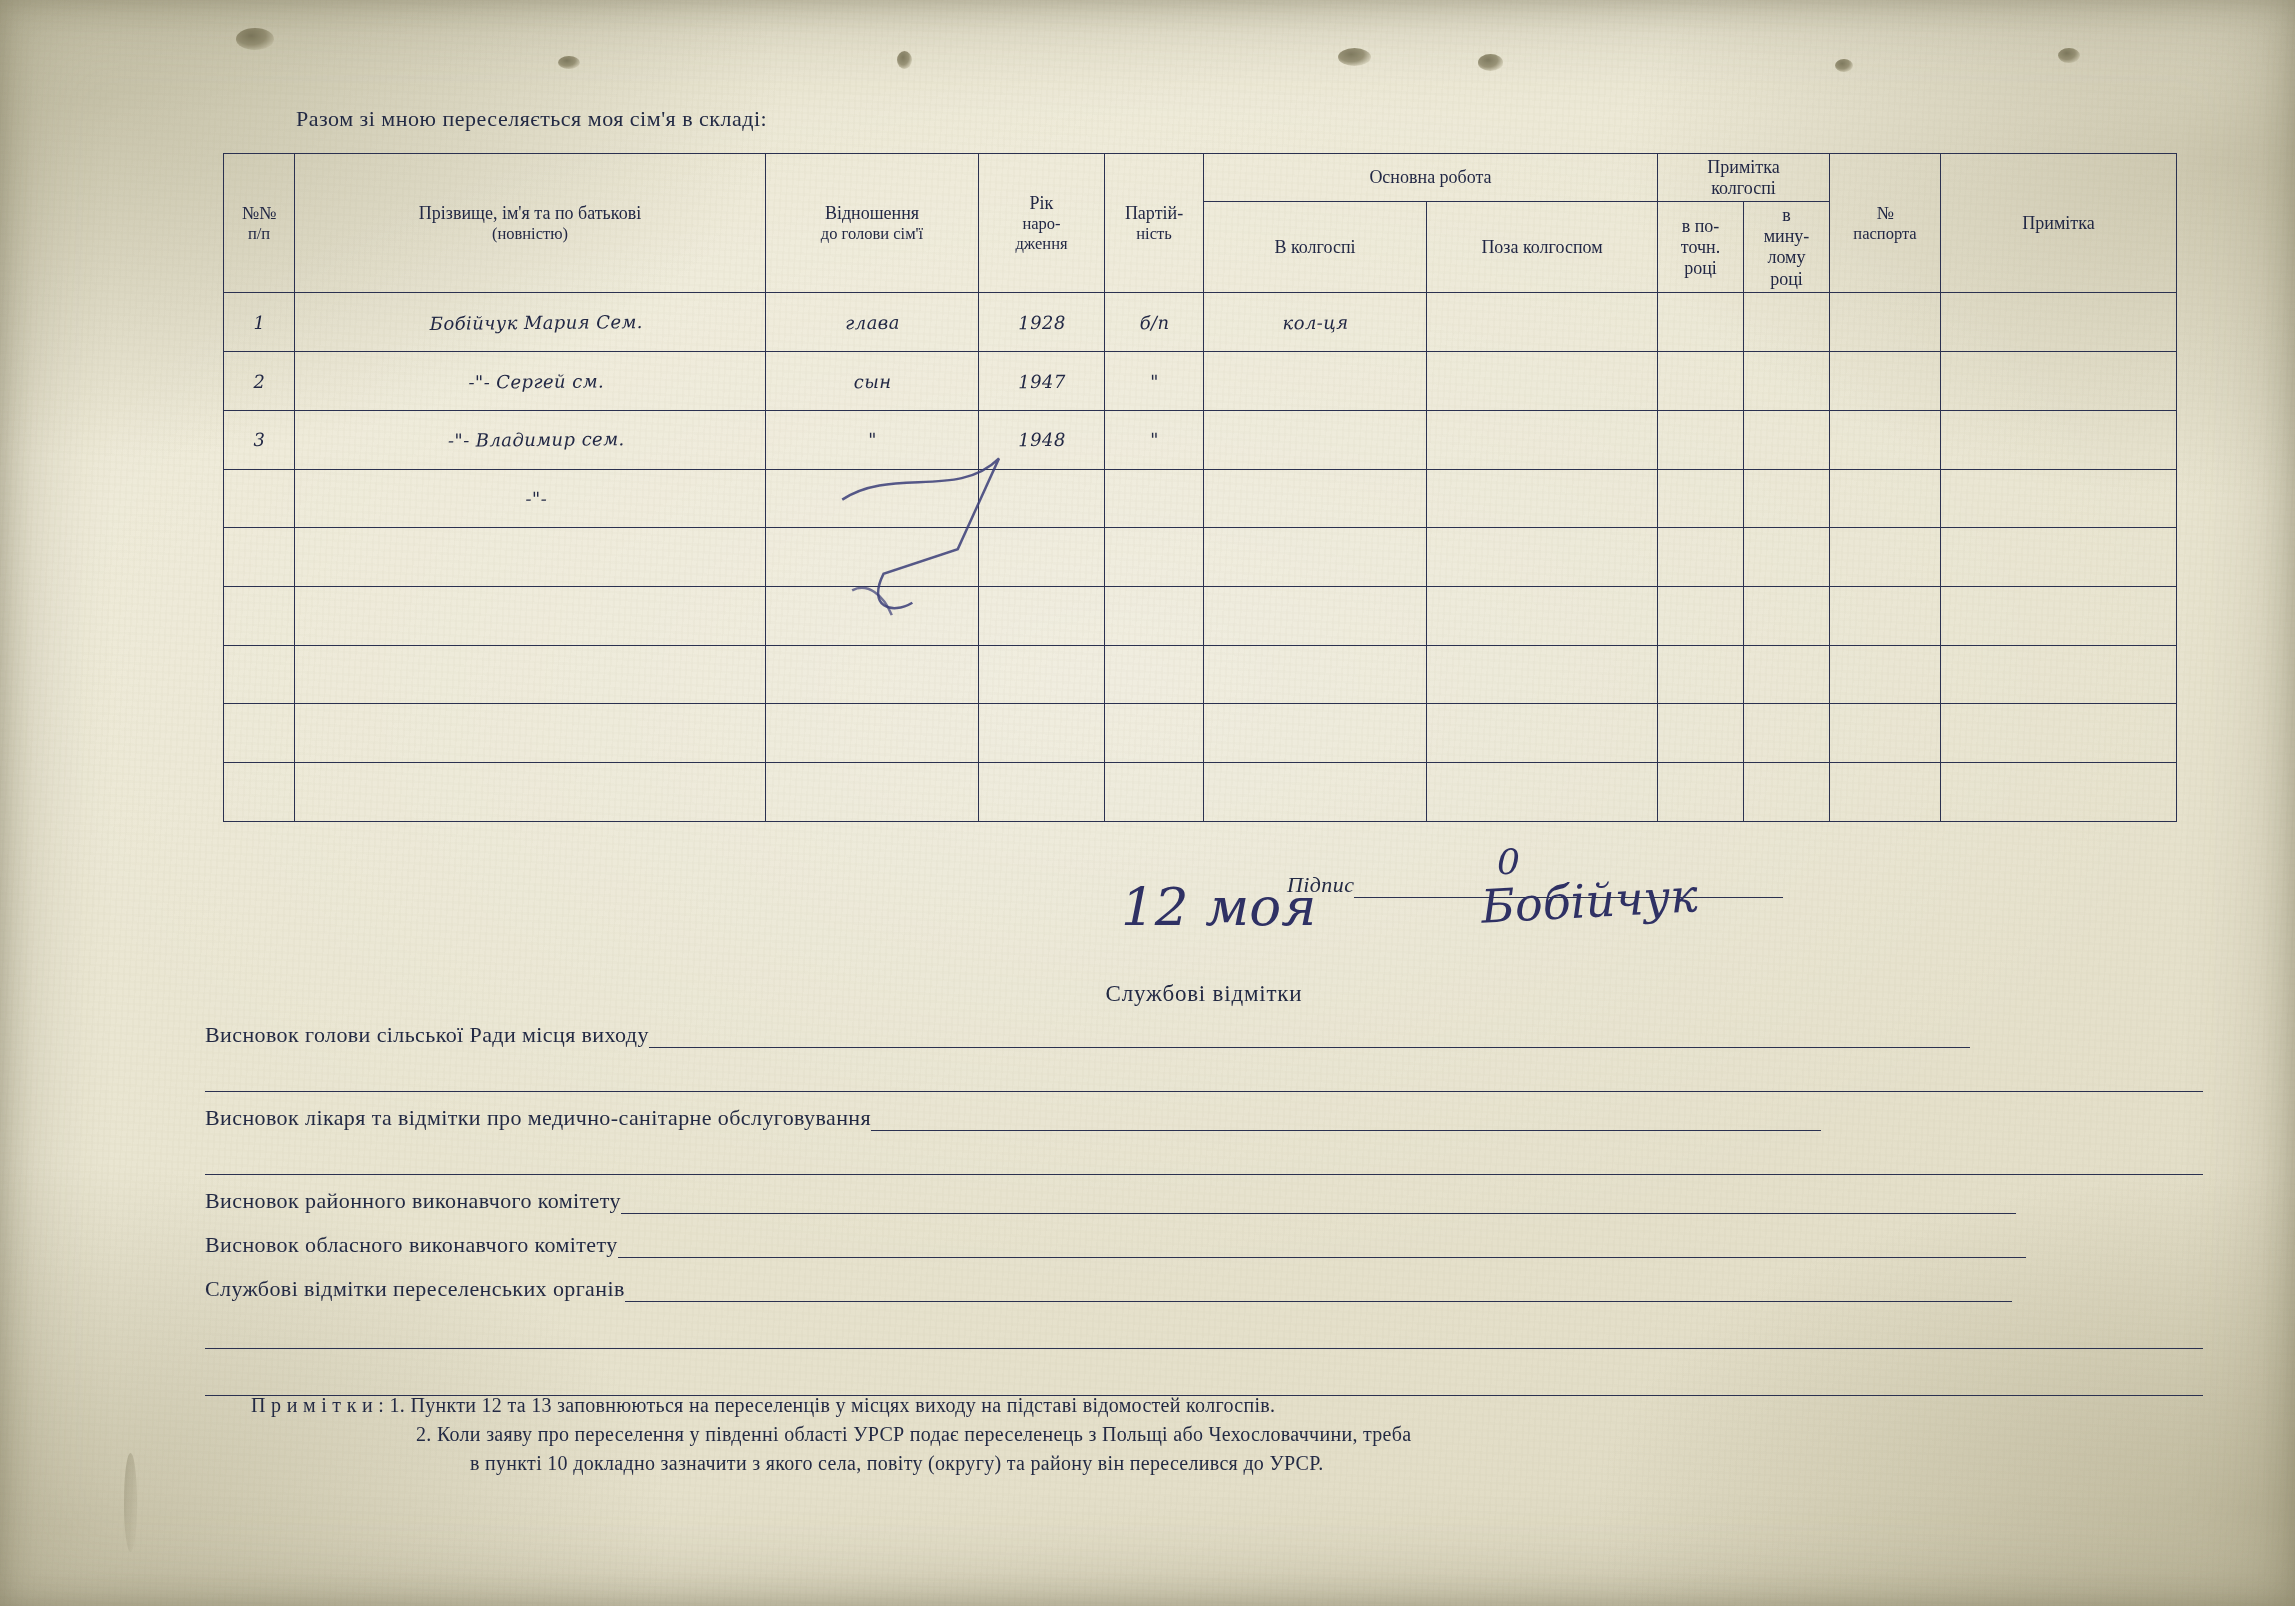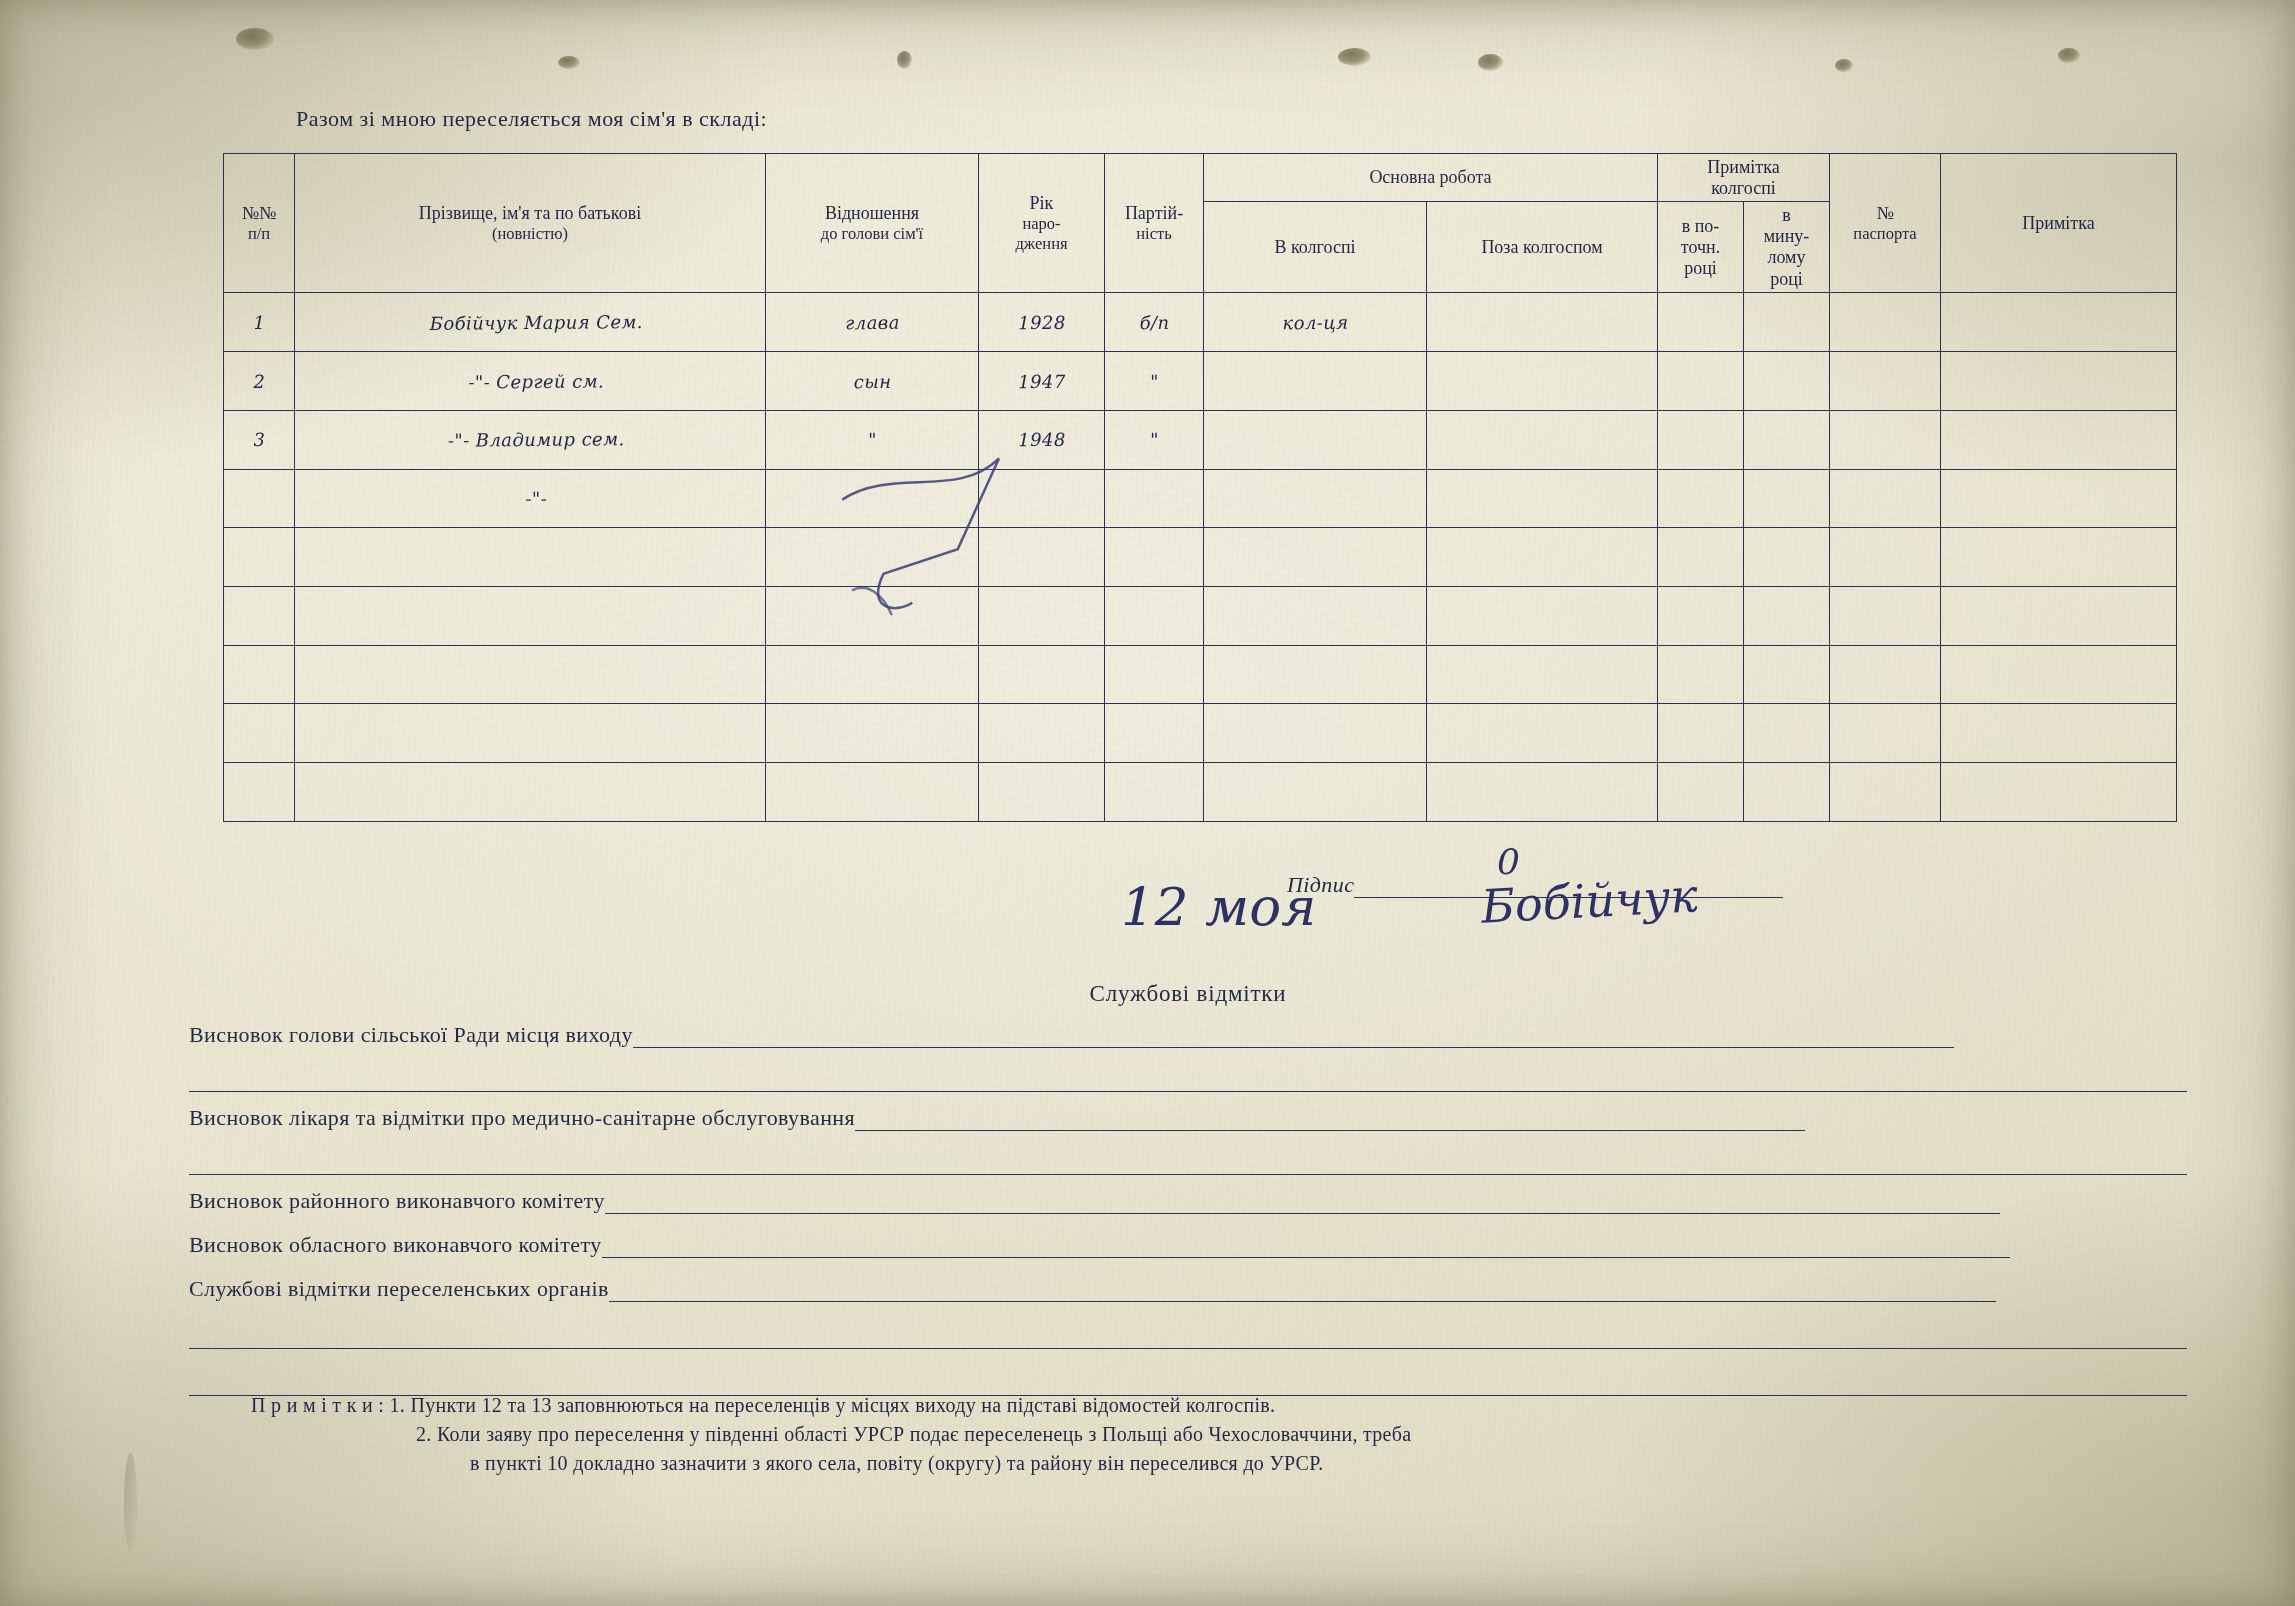--- a/index.html
+++ b/index.html
@@ -382,21 +382,21 @@
     <div style="position:absolute; left:157px; top:842px; width:1998px;">
       <div class="row-line" style="margin-top:30px; margin-left:1082px;">
         <span style="font-style:italic;">Підпис</span><span class="rule" style="width:429px;"></span>
       </div>
     </div>
 
     <div class="sign-hand" style="left:1073px; top:876px; font-size:53px;">12 моя</div>
     <div class="sign-hand" style="left:1449px; top:841px; font-size:36px;">0</div>
     <div class="sign-hand" style="left:1433px; top:874px; font-size:46px; transform:rotate(-3deg);">Бобійчук</div>
 
-    <div style="position:absolute; left:141px; top:966px; width:1998px;">
+    <div style="position:absolute; left:157px; top:966px; width:1998px;">
       <div class="center-head">Службові відмітки</div>
 
       <div class="row-line" style="margin-top:15px;">
         <span class="lbl">Висновок голови сільської Ради місця виходу</span><span class="rule" style="width:1321px;"></span>
       </div>
       <div class="bare-rule" style="margin-top:15px;"></div>
 
       <div class="row-line" style="margin-top:13.2px;">
         <span class="lbl">Висновок лікаря та відмітки про медично-санітарне обслуговування</span><span class="rule" style="width:950px;"></span>
       </div>

